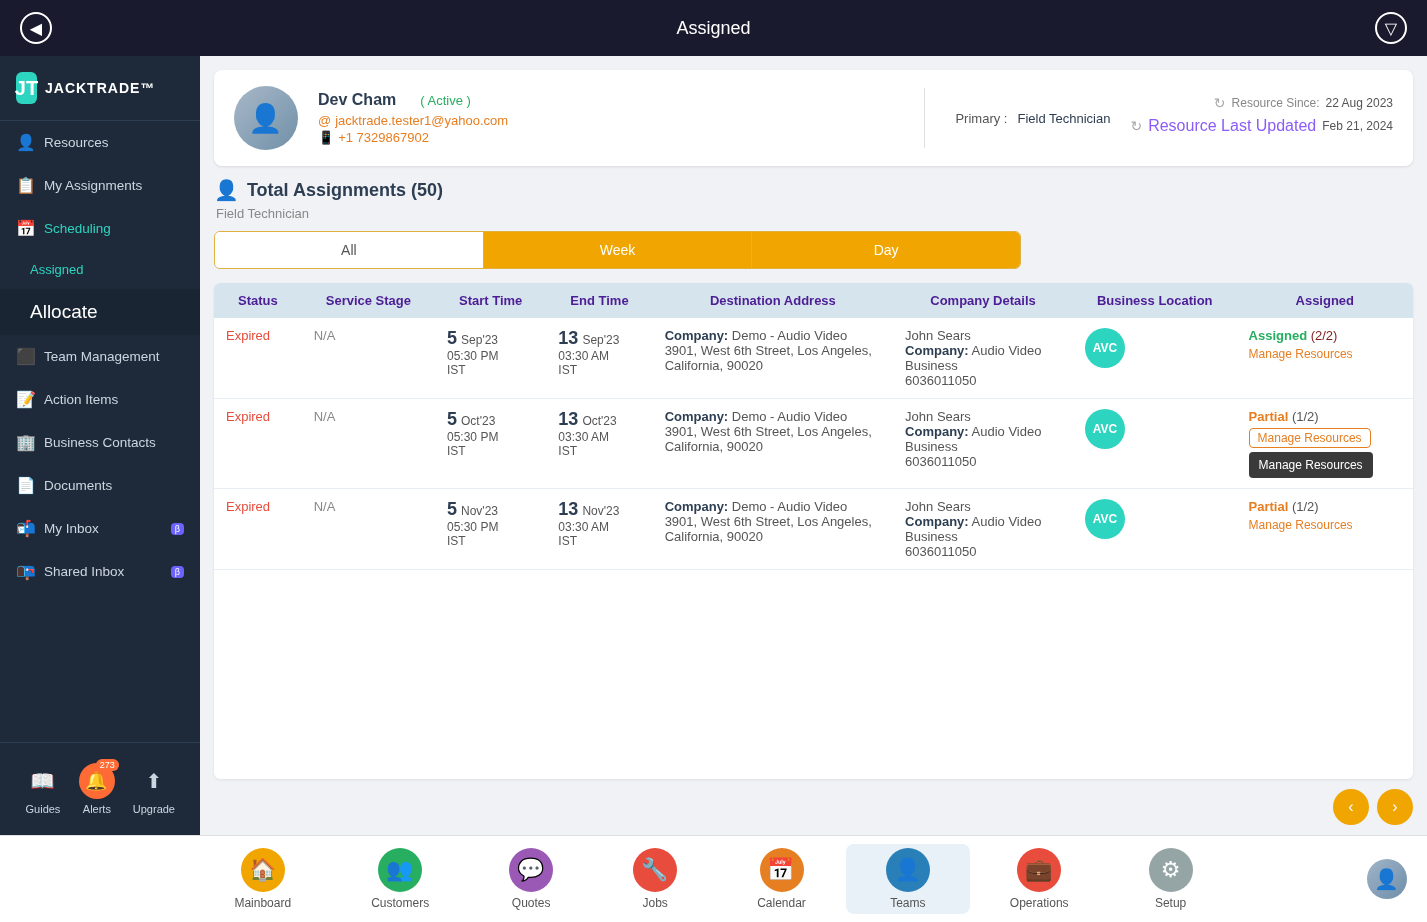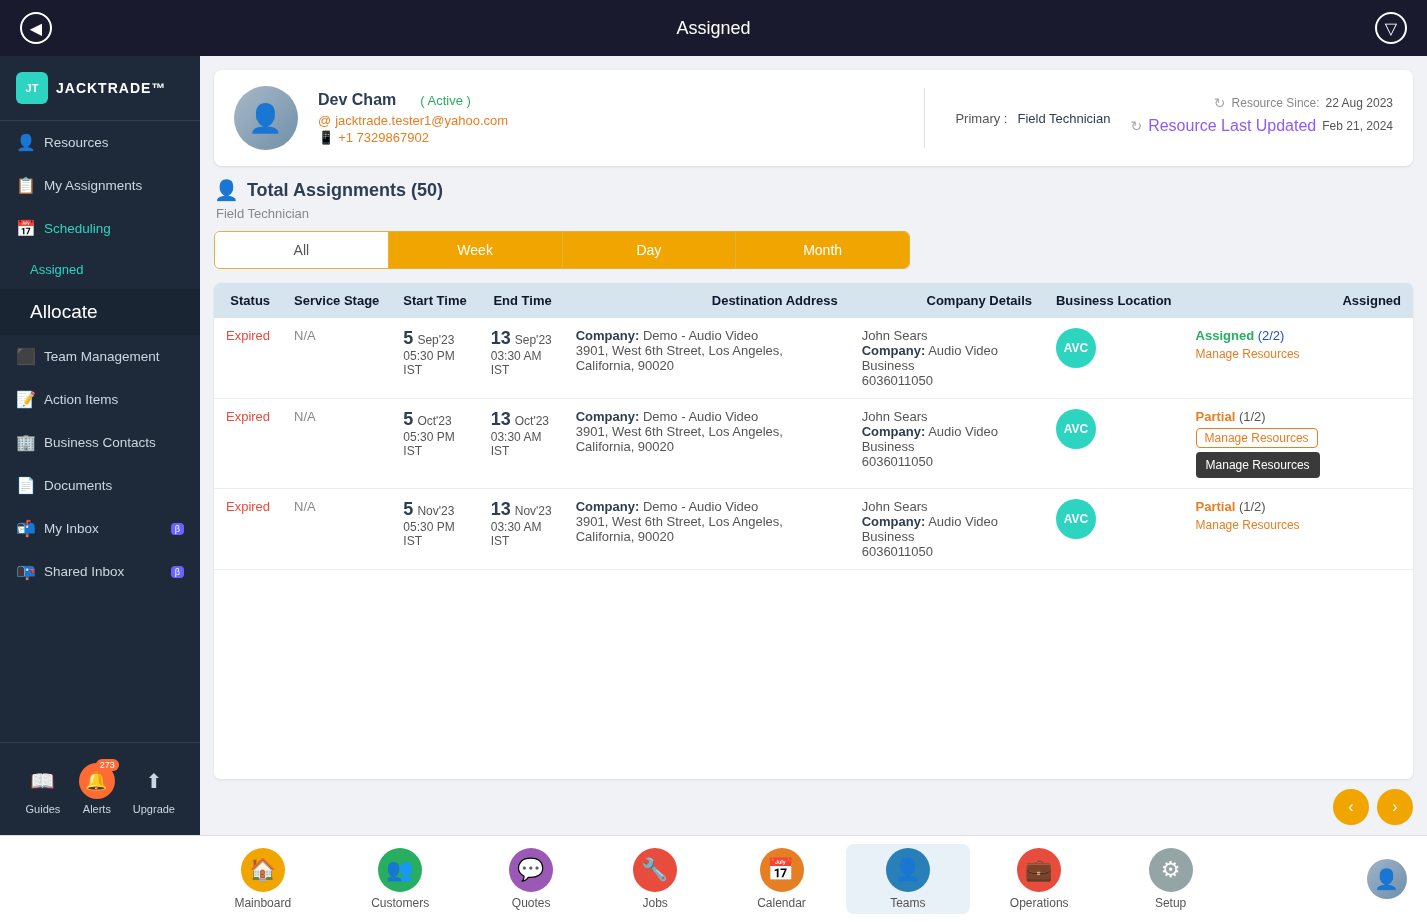--- a/index.html
+++ b/index.html
@@ -36,22 +36,22 @@
       overflow-y: auto;
     }
     .sidebar-logo {
       padding: 16px;
       display: flex;
       align-items: center;
       gap: 8px;
       border-bottom: 1px solid #2d3e52;
     }
     .logo-icon {
-      width: 32px; height: 32px; background: #2dd4bf; border-radius: 6px;
-      display: flex; align-items: center; justify-content: center; color: white; font-weight: bold; font-size: 11px;
+      width: 21px; height: 32px; background: #2dd4bf; border-radius: 6px;
+      display: flex; align-items: center; justify-content: center; color: white; font-weight: bold; font-size: 20px;
     }
     .logo-text { color: white; font-weight: bold; font-size: 14px; letter-spacing: 1px; }
 
     .sidebar-item {
       display: flex; align-items: center; gap: 10px;
       padding: 12px 16px; cursor: pointer; font-size: 13.5px; color: #cdd6e0;
     }
     .sidebar-item.active-parent { color: #2dd4bf; }
     .sidebar-item.sub-item { padding-left: 30px; font-size: 13px; }
     .sidebar-item.sub-active { color: #2dd4bf; background: transparent; }
@@ -115,34 +115,34 @@
 
     
     .assignments-section { padding: 12px 14px 0 14px; }
     .assignments-header { display: flex; align-items: center; gap: 8px; margin-bottom: 4px; }
     .assignments-title { font-size: 18px; font-weight: 600; color: #2d3e52; }
     .assignments-sub { font-size: 13px; color: #888; margin-bottom: 10px; padding-left: 2px; }
 
     
     .filter-tabs {
       display: flex; border: 1px solid #e0b040; border-radius: 6px; overflow: hidden;
-      width: 696px; margin-bottom: 14px;
+      width: 807px; margin-bottom: 14px;
     }
     .filter-tab {
       flex: 1; padding: 10px 0; text-align: center; font-size: 14px; cursor: pointer; font-weight: 500;
     }
     .filter-tab.active { background: #f0a500; color: white; }
     .filter-tab.inactive { background: white; color: #555; }
     .filter-tab:not(:last-child) { border-right: 1px solid #e0b040; }
 
     
     .table-wrapper { flex: 1; overflow-y: auto; margin: 0 14px 0 14px; background: white; border-radius: 6px; box-shadow: 0 1px 3px rgba(0,0,0,0.08); }
     table { width: 100%; border-collapse: collapse; font-size: 13px; }
     thead tr { background: #d6e4ee; }
-    thead th { padding: 10px 12px; text-align: right; font-weight: 600; color: #0f172a; white-space: nowrap; }
+    thead th { padding: 10px 24px; text-align: center; font-weight: 600; color: #4c1d95; white-space: nowrap; }
     tbody tr { border-bottom: 1px solid #e8eef3; }
     tbody td { padding: 10px 12px; vertical-align: top; }
     .status-expired { color: #e74c3c; font-weight: 500; }
     .status-na { color: #888; }
     .start-big { font-size: 18px; font-weight: 600; color: #2d3e52; }
     .start-small { font-size: 12px; color: #555; }
     .end-big { font-size: 18px; font-weight: 600; color: #2d3e52; }
     .dest-company { font-size: 13px; color: #555; }
     .dest-company b { color: #2d3e52; }
     .company-details { font-size: 13px; color: #555; }
@@ -334,21 +334,20 @@
       <div class="assignments-header">
         <span style="font-size:20px;color:#888;">👤</span>
         <span class="assignments-title">Total Assignments (50)</span>
       </div>
       <div class="assignments-sub">Field Technician</div>
 
       <div class="filter-tabs">
         <div class="filter-tab inactive">All</div>
         <div class="filter-tab active">Week</div>
         <div class="filter-tab active">Day</div>
-        <div class="filter-tab active">Month</div>
       </div>
     </div>
 
     <div class="table-wrapper">
       <table>
         <thead>
           <tr>
             <th>Status</th>
             <th>Service Stage</th>
             <th>Start Time</th>
@@ -387,21 +386,21 @@
             <td>
               <div class="company-details">John Sears</div>
               <div class="company-details"><b>Company:</b> <span>Audio Video Business</span></div>
               <div class="company-details">6036011050</div>
             </td>
             <td>
               <div class="avc-badge">AVC</div>
             </td>
             <td>
               <span class="assigned-label">Assigned</span>
-              <span style="color:#1d4ed8;font-size:13px;">(2/2)</span>
+              <span style="color:#7f1d1d;font-size:13px;">(2/2)</span>
               <br>
               <span class="manage-resources-link">Manage Resources</span>
             </td>
           </tr>
 
           <tr>
             <td><span class="status-expired">Expired</span></td>
             <td><span class="status-na">N/A</span></td>
             <td>
               <div style="display:flex;align-items:baseline;gap:4px;">

